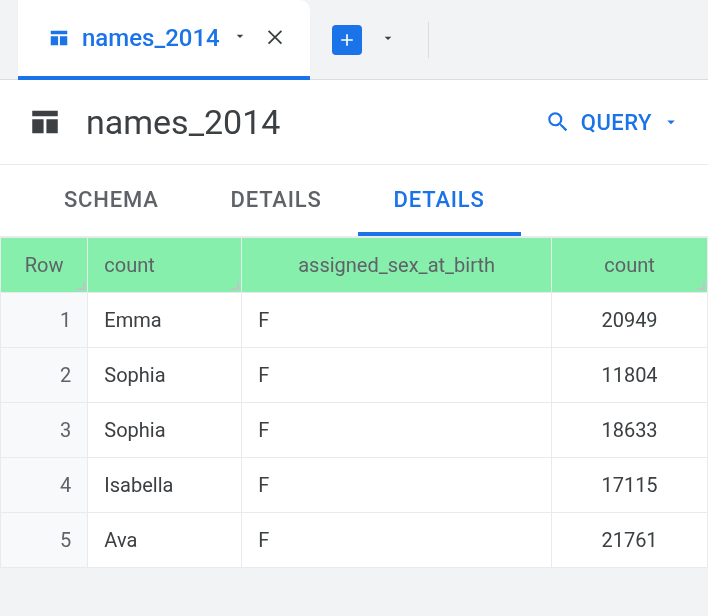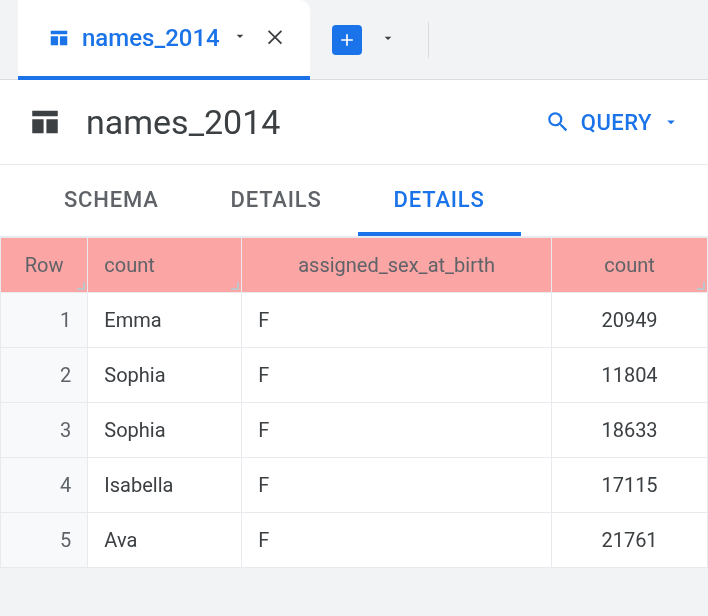--- a/index.html
+++ b/index.html
@@ -145,21 +145,21 @@
       border-collapse: collapse;
       width: 100%;
     }
     .data-table th, .data-table td {
       border: 1px solid #e8eaed;
       font-size: 20px;
       height: 55px;
       vertical-align: middle;
     }
     .data-table th {
-      background: #fca5a5;
+      background: #86efac;
       color: #5f6368;
       font-weight: 400;
       position: relative;
       text-align: left;
       padding: 0 16px;
     }
     .data-table th.center { text-align: center; }
     .data-table th .resize-mark {
       position: absolute;
       right: 2px;

